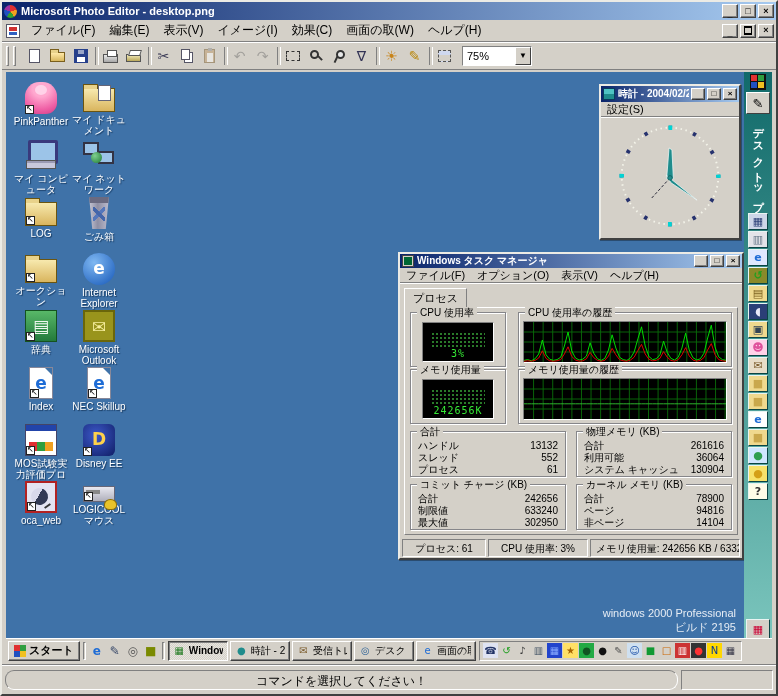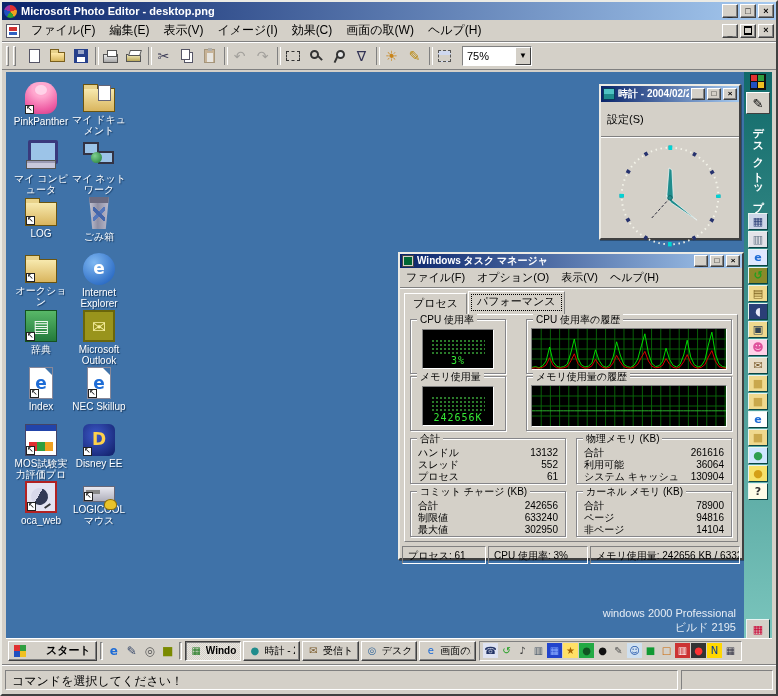--- a/index.html
+++ b/index.html
@@ -106,50 +106,50 @@
      background:linear-gradient(135deg,#d8d8ea 45%,#333a55 45%);transform:rotate(-15deg);}
   .i-sat:after{content:"";position:absolute;right:4px;bottom:4px;width:7px;height:2px;background:#333;transform:rotate(-35deg);}
   .i-hw{background:linear-gradient(#e8e8f0,#b0b0bc);border:1px solid #667;height:16px!important;margin-top:5px!important;}
   .i-hw:before{content:"";position:absolute;left:2px;top:3px;width:14px;height:4px;background:#888;}
   .i-hw:after{content:"";position:absolute;right:-3px;bottom:-9px;width:11px;height:9px;background:#e8c32a;border:1px solid #8a6d0a;border-radius:50% 50% 40% 40%;}
   
   .win{position:absolute;background:#d4d0c8;border:2px solid;border-color:#ecebe5 #404040 #404040 #ecebe5;box-shadow:1px 1px 0 #00000055;}
   .win .tbar{height:16px;background:linear-gradient(90deg,#0a246a,#a6caf0);display:flex;align-items:center;color:#fff;padding:0 2px;}
   .win .tbar .ttext{flex:1;font-size:10px;font-weight:bold;margin-left:3px;white-space:nowrap;overflow:hidden;}
   .win .capbtn{width:14px;height:12px;font-size:8px;}
-  .win .mbar{display:flex;height:35px;align-items:center;font-size:11px;border-bottom:1px solid #808080;box-shadow:0 1px 0 #fff;}
+  .win .mbar{display:flex;height:15px;align-items:center;font-size:11px;border-bottom:1px solid #808080;box-shadow:0 1px 0 #fff;}
   .win .mbar span{padding:2px 6px;}
   
   .clock-win{left:593px;top:12px;width:142px;height:156px;}
   .clock-ico{width:12px;height:12px;background:linear-gradient(#4fc3c3 50%,#1f8c8c 50%);border:1px solid #0a3b5c;}
   .clock-face{position:relative;height:117px;}
   .clock-face svg{position:absolute;left:50%;top:50%;transform:translate(-50%,-50%);width:126px;height:116px;}
   
   .tm-win{left:392px;top:180px;width:346px;height:308px;display:flex;flex-direction:column;}
   .tm-ico{width:12px;height:12px;background:#d4d0c8;border:1px solid #444;position:relative;}
   .tm-ico:before{content:"";position:absolute;inset:1px;background:#063;}
   .tabrow{display:flex;padding:3px 4px 0;}
   .tab{padding:2px 8px 3px;font-size:11px;border:1px solid;border-color:#fff #808080 #808080 #fff;background:#d4d0c8;margin-right:1px;border-bottom:none;position:relative;top:2px;}
   .tab.active{top:0;padding-bottom:5px;z-index:2;outline:1px dotted #000;outline-offset:-4px;}
   .tm-panel{flex:1;margin:0 4px 3px;border:1px solid;border-color:#fff #808080 #808080 #fff;padding:4px 5px;display:flex;flex-direction:column;gap:2px;}
-  .grow{display:flex;gap:20px;justify-content:flex-end;}
+  .grow{display:flex;gap:12px;justify-content:flex-end;}
   .gbox{position:relative;border:1px solid #86868a;box-shadow:1px 1px 0 #fff,inset 1px 1px 0 #fff;padding:8px 4px 3px;}
   .gbox .gtitle{position:absolute;top:-6px;left:6px;background:#d4d0c8;padding:0 3px;font-size:10px;line-height:11px;white-space:nowrap;}
   .gb-gauge{width:96px;}
   .gb-hist{flex:1;}
   .gauge{width:72px;height:40px;margin:1px auto;background:#000;border:1px solid;border-color:#808080 #fff #fff #808080;
      display:flex;flex-direction:column;justify-content:flex-end;}
   .led{height:15px;margin:3px 8px 1px;background:radial-gradient(#2a7a2a 1px,transparent 1.2px);background-size:4px 4px;}
   .gval{color:#35e835;font-family:"DejaVu Sans Mono",monospace;font-size:10px;text-align:center;padding-bottom:2px;letter-spacing:1px;}
   .ghist{height:42px;background:#000;border:1px solid;border-color:#808080 #fff #fff #808080;}
   .ghist svg{width:100%;height:100%;display:block;}
   .statgrid{display:grid;grid-template-columns:1fr 1fr;grid-auto-rows:46px;gap:7px 10px;margin-top:5px;}
   .srow{display:flex;justify-content:space-between;font-size:10px;line-height:12px;padding:0 3px;}
   .tm-status{display:flex;height:20px;padding:1px 2px;gap:2px;}
-  .spane{border:1px solid;border-color:#808080 #fff #fff #808080;font-size:10px;padding:2px 5px;white-space:nowrap;overflow:hidden;}
+  .spane{border:1px solid;border-color:#808080 #fff #fff #808080;font-size:10px;padding:2px 5px;white-space:nowrap;overflow:hidden;text-align:center;}
   .tm-status .spane:nth-child(1){width:84px;}
   .tm-status .spane:nth-child(2){width:100px;}
   .tm-status .spane:nth-child(3){flex:1;}
   
   .winver{position:absolute;right:36px;bottom:28px;color:#e6ecf4;font-size:11px;text-align:right;line-height:14px;}
   
   .officebar{position:absolute;top:0;bottom:0;right:0;width:28px;background:linear-gradient(180deg,#116a6a,#7fc9c0);
      display:flex;flex-direction:column;align-items:center;padding:2px 0;gap:2px;}
   .ob-logo{width:16px;height:16px;background:
      linear-gradient(#e03030,#e03030) 1px 1px/6px 6px no-repeat,
@@ -160,21 +160,21 @@
      display:flex;align-items:center;justify-content:center;font-size:13px;}
   .ob-label{writing-mode:vertical-rl;text-orientation:upright;color:#fff;font-size:11px;font-weight:bold;letter-spacing:2px;margin:4px 0;}
   .ob-icons,.ob-bottom{display:flex;flex-direction:column;gap:1px;}
   .ob-bottom{margin-top:auto;}
   .obicon{width:20px;height:17px;display:flex;align-items:center;justify-content:center;font-size:11px;line-height:1;
      border:1px solid;border-color:#e8f4f2 #0a4444 #0a4444 #e8f4f2;font-family:"DejaVu Sans",sans-serif;font-weight:bold;}
   .ob-bottom .obicon{width:24px;height:20px;}
   
   .taskbar{position:absolute;left:0;right:0;bottom:0;height:24px;background:#d4d0c8;border-top:1px solid #fff;
      display:flex;align-items:center;padding:1px 2px;gap:3px;}
-  .start-btn{height:20px;display:flex;align-items:center;gap:20px;padding:0 5px;background:#d4d0c8;
+  .start-btn{height:20px;display:flex;align-items:center;gap:3px;padding:0 5px;background:#d4d0c8;
      border:1px solid;border-color:#fff #404040 #404040 #fff;box-shadow:inset -1px -1px 0 #808080;font-weight:bold;font-size:11px;}
   .winflag{width:12px;height:12px;background:
      linear-gradient(#e03030,#e03030) 0 0/6px 6px no-repeat,
      linear-gradient(#2f9e3f,#2f9e3f) 6px 0/6px 6px no-repeat,
      linear-gradient(#2050c0,#2050c0) 0 6px/6px 6px no-repeat,
      linear-gradient(#f0c020,#f0c020) 6px 6px/6px 6px no-repeat;}
   .tb-sep{width:3px;height:18px;border:1px solid;border-color:#808080 #fff #fff #808080;}
   .quick{display:flex;gap:2px;align-items:center;}
   .qlicon{width:16px;height:16px;display:flex;align-items:center;justify-content:center;font-weight:bold;font-size:12px;
      font-family:"DejaVu Sans",sans-serif;}
@@ -185,21 +185,21 @@
      background:repeating-conic-gradient(#e8e6e0 0 25%,#d4d0c8 0 50%) 0 0/2px 2px;font-weight:bold;}
   .tb-ic{width:13px;height:13px;flex:none;display:flex;align-items:center;justify-content:center;font-size:10px;font-family:"DejaVu Sans",sans-serif;}
   .tb-label{white-space:nowrap;overflow:hidden;}
   .tray{display:flex;align-items:center;gap:1px;height:20px;padding:1px 3px;margin-right:28px;
      border:1px solid;border-color:#808080 #fff #fff #808080;}
   .trayicon{width:15px;height:15px;display:flex;align-items:center;justify-content:center;font-size:10px;line-height:1;
      font-family:"DejaVu Sans",sans-serif;}
   
   .statusbar{height:30px;display:flex;align-items:center;gap:3px;padding:4px 3px 4px;border-top:1px solid #808080;box-shadow:0 1px 0 #fff inset;}
   .statusbar .spane{height:20px;font-size:12px;padding:2px 6px;}
-  .statusbar .msg{flex:1;}
+  .statusbar .msg{flex:1;border-radius:9px;}
   .statusbar .aux{width:92px;}
 </style>
 </head>
 <body>
 
 <div class="app">
 
   <div class="titlebar">
     <span class="app-icon"></span>
     <span class="ttext">Microsoft Photo Editor - desktop.png</span>
@@ -488,21 +488,20 @@
             </span>
         </div>
         <div class="mbar">
           <span>ファイル(F)</span>
             <span>オプション(O)</span>
             <span>表示(V)</span>
             <span>ヘルプ(H)</span>
         </div>
         <div class="tabrow">
             <span class="tab"><span>プロセス</span></span>
-            <span class="tab active"><span>パフォーマンス</span></span>
         </div>
         <div class="tm-panel">
           <div class="grow">
             <div class="gbox gb-gauge">
               <span class="gtitle">CPU 使用率</span>
               <div class="gauge">
                 <div class="led"></div>
                 <div class="gval">3%</div>
               </div>
             </div>

